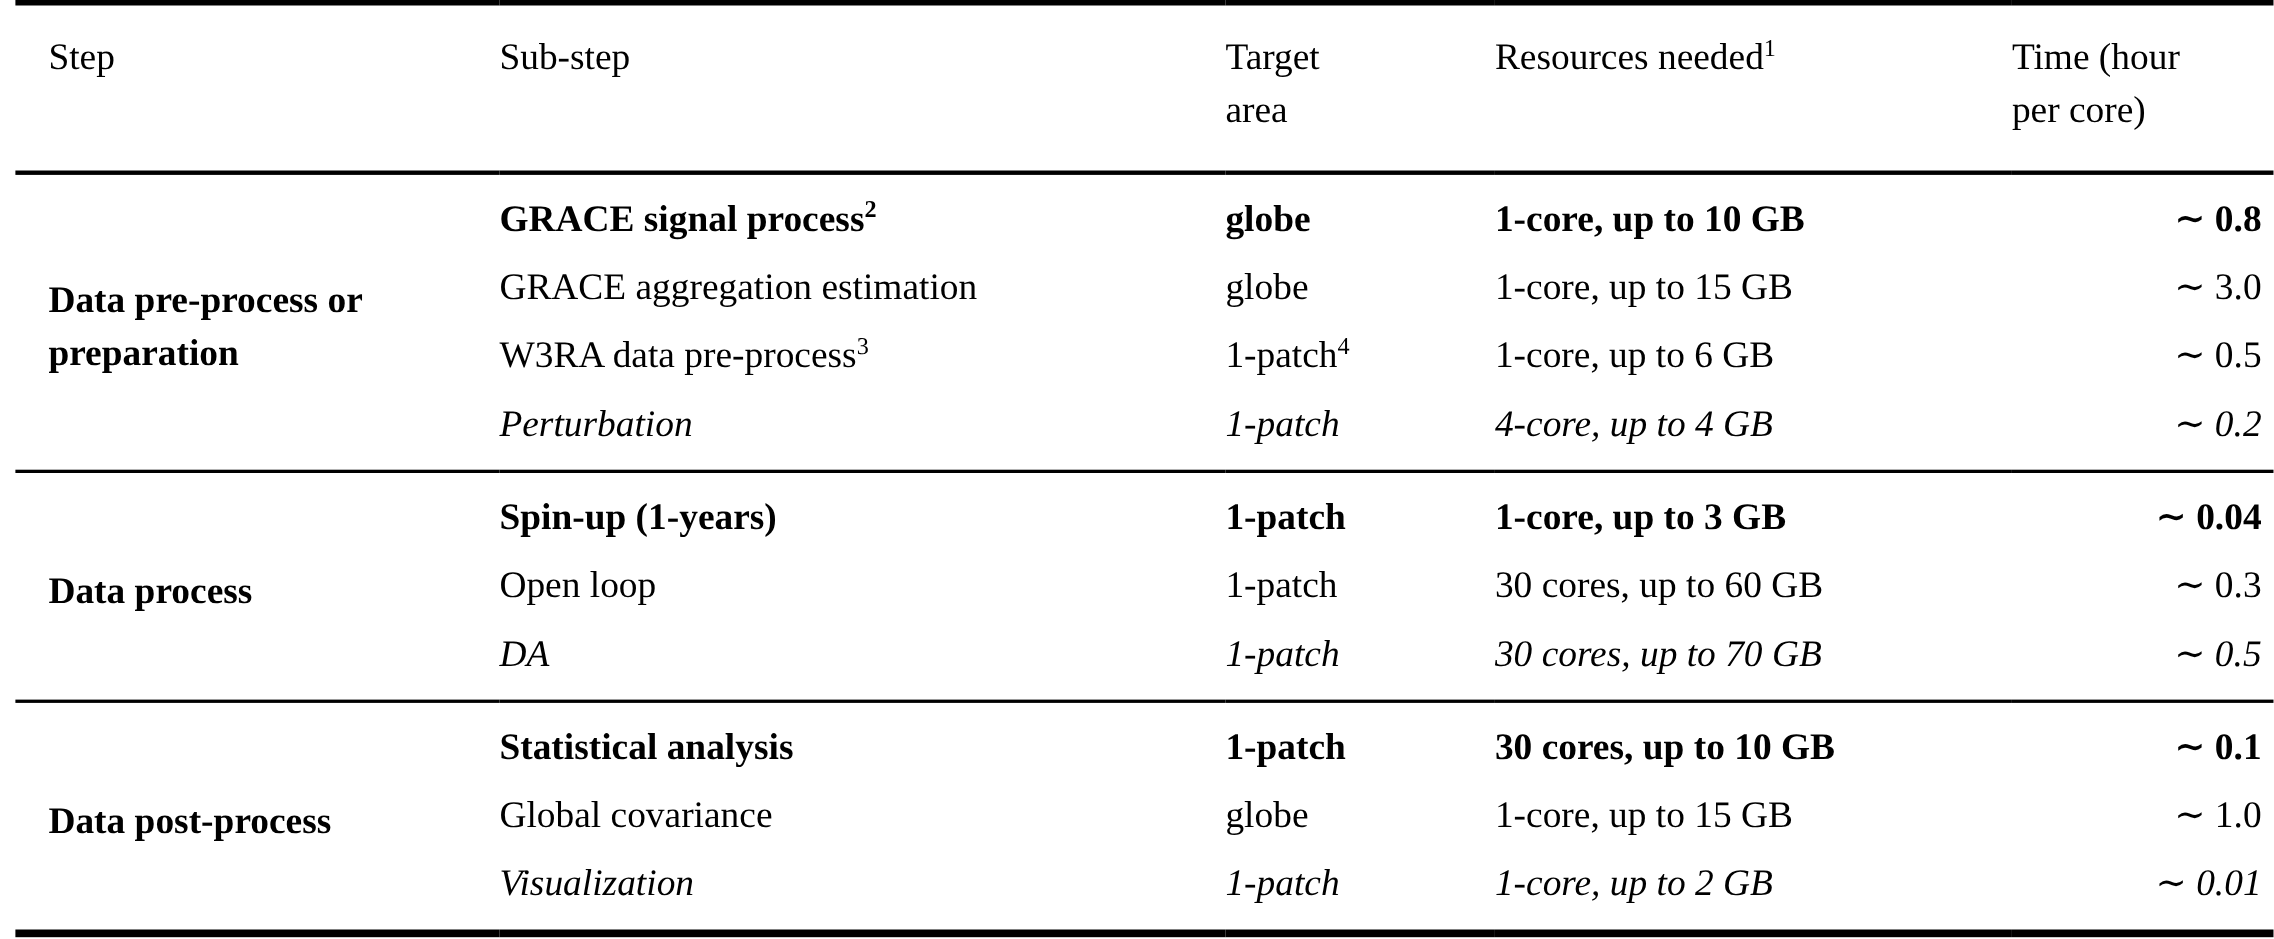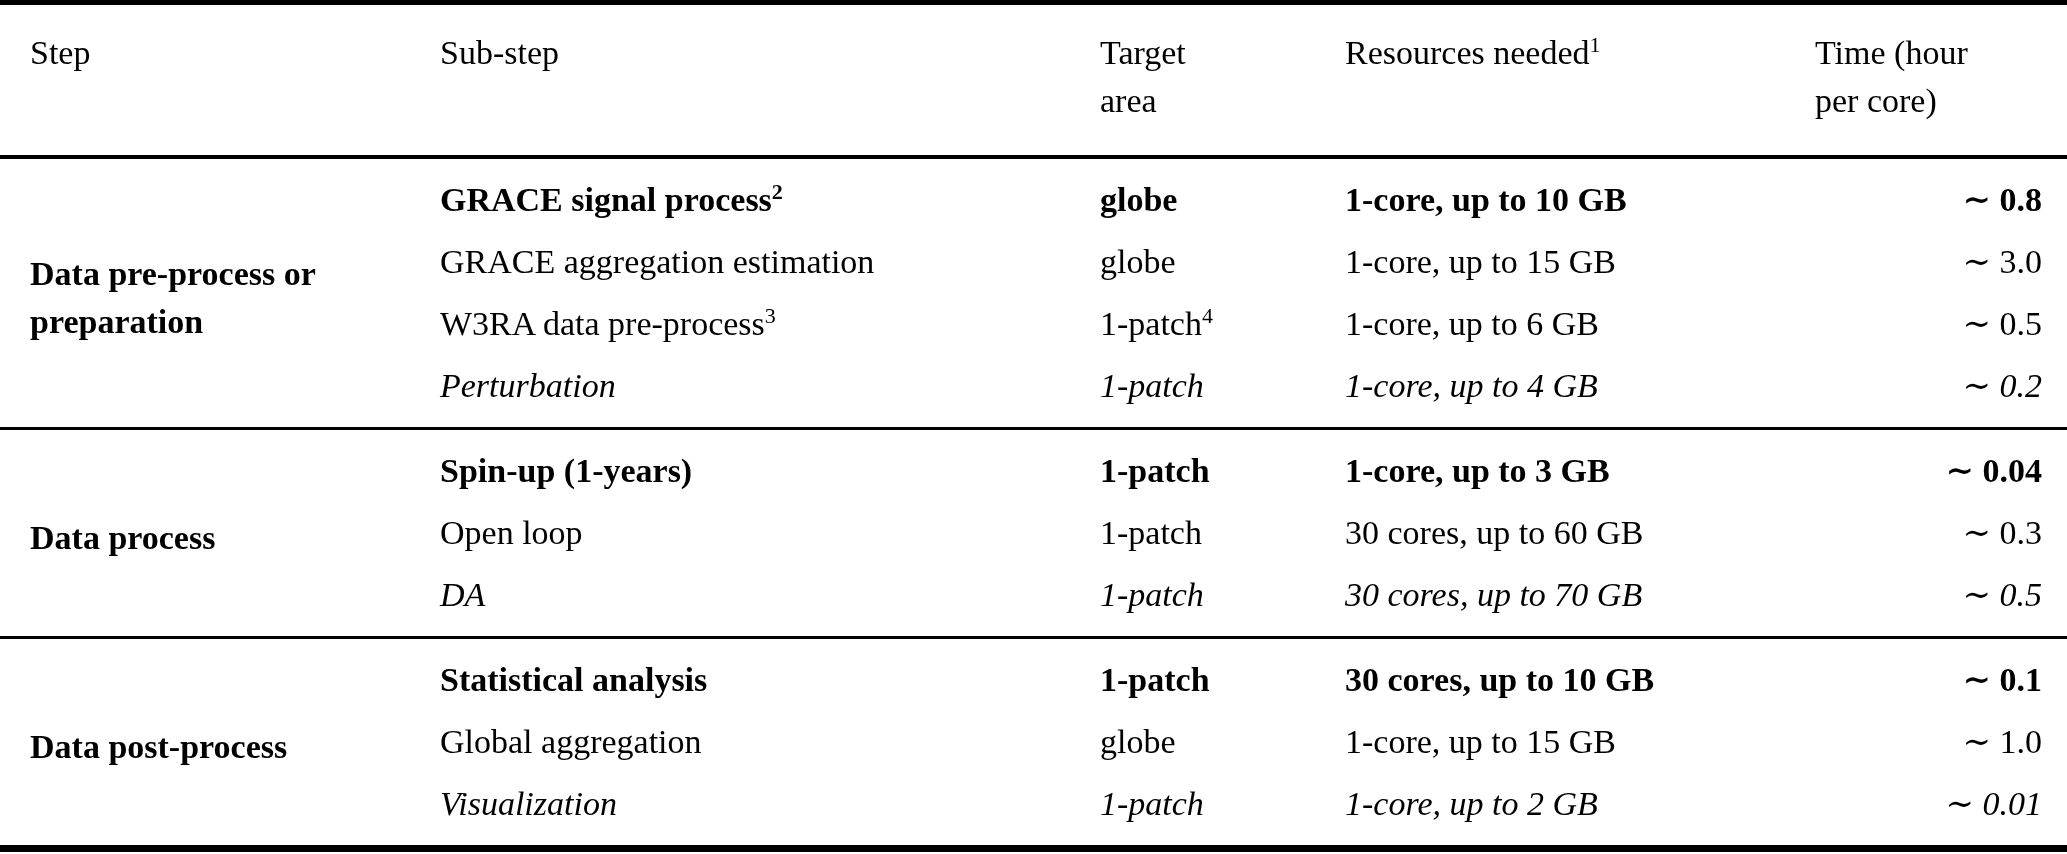--- a/index.html
+++ b/index.html
@@ -1,19 +1,19 @@
 <!DOCTYPE html>
 <html><head>
 <meta charset="utf-8">
 <style>
   html, body { margin: 0; padding: 0; background: #ffffff; }
   .page {
     width: 2067px; height: 854px; background: #ffffff;
     font-family: "Liberation Serif", "DejaVu Serif", serif;
-    color: #000000; overflow: hidden; box-sizing: border-box;
+    color: #000000; overflow: hidden; box-sizing: border-box; padding-left: 14px;
   }
   table.tbl {
     width: 2067px; border-collapse: collapse; table-layout: fixed;
     border-top: 5px solid #000; border-bottom: 7px solid #000;
     font-size: 34px;
   }
   col.c-step { width: 440px; }
   col.c-sub  { width: 660px; }
   col.c-tgt  { width: 245px; }
   col.c-res  { width: 470px; }
@@ -79,21 +79,21 @@
       </tr>
       <tr>
         <td><span>W3RA data pre-process</span><sup>3</sup></td>
         <td><span>1-patch</span><sup>4</sup></td>
         <td>1-core, up to 6 GB</td>
         <td class="time">∼ 0.5</td>
       </tr>
       <tr>
         <td><span>Perturbation</span></td>
         <td><span>1-patch</span></td>
-        <td>1-core, up to 4 GB</td>
+        <td>4-core, up to 4 GB</td>
         <td class="time">∼ 0.2</td>
       </tr>
     </tbody>
 
     <tbody class="grp">
       <tr>
         <td class="step" rowspan="3">Data process</td>
         <td><span>Spin-up (1-years)</span></td>
         <td><span>1-patch</span></td>
         <td>1-core, up to 3 GB</td>
@@ -115,21 +115,21 @@
 
     <tbody class="grp">
       <tr>
         <td class="step" rowspan="3">Data post-process</td>
         <td><span>Statistical analysis</span></td>
         <td><span>1-patch</span></td>
         <td>30 cores, up to 10 GB</td>
         <td class="time">∼ 0.1</td>
       </tr>
       <tr>
-        <td><span>Global aggregation</span></td>
+        <td><span>Global covariance</span></td>
         <td><span>globe</span></td>
         <td>1-core, up to 15 GB</td>
         <td class="time">∼ 1.0</td>
       </tr>
       <tr>
         <td><span>Visualization</span></td>
         <td><span>1-patch</span></td>
         <td>1-core, up to 2 GB</td>
         <td class="time">∼ 0.01</td>
       </tr>

